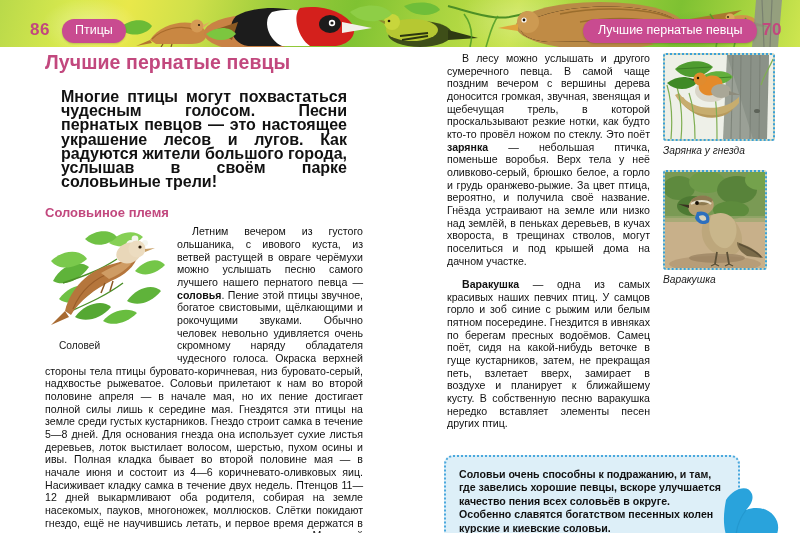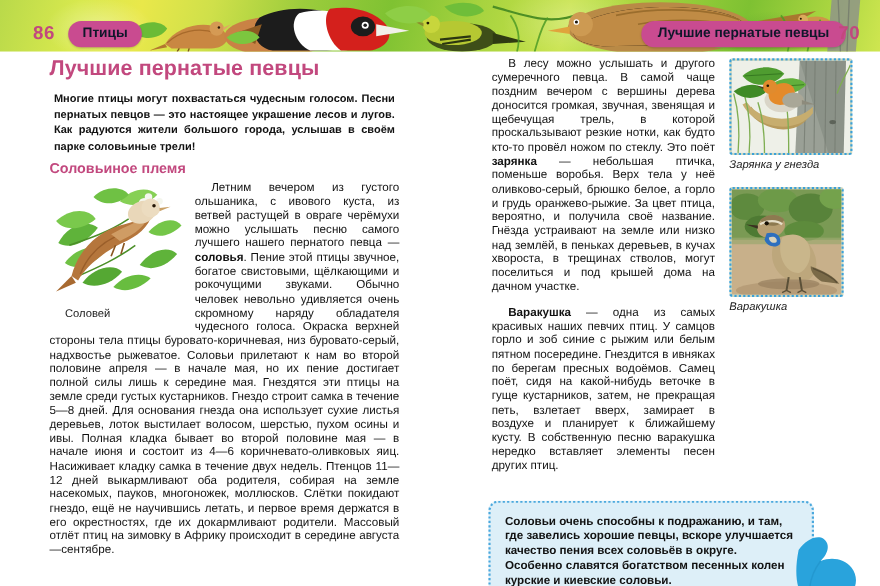--- a/index.html
+++ b/index.html
@@ -50,22 +50,22 @@
     font-size: 17px;
     color: #c2487e;
     letter-spacing: .5px;
   }
   .page-num-left { left: 30px; top: 20px; }
   .page-num-right { left: 762px; top: 20px; }
 
   .pill {
     position: absolute;
     background: #c94b90;
-    color: #0f172a;
-    font-weight: bold;
+    color: #ffffff;
+    font-weight: normal;
     border-radius: 12px;
     white-space: nowrap;
     line-height: 1;
     box-shadow: 0 1px 2px rgba(0,0,0,.18);
   }
   .pill-left {
     left: 62px; top: 19px;
     padding: 5px 13px 6px;
     font-size: 12.5px;
   }
@@ -88,22 +88,22 @@
     color: #c2487e;
     letter-spacing: .1px;
   }
   h2.subtitle {
     margin: 0 0 5px 0;
     font-size: 13px;
     font-weight: bold;
     color: #c2487e;
   }
   p.lead {
-    margin: 4px;
-    font-size: 10px;
+    margin: 16px;
+    font-size: 16px;
     line-height: 14.2px;
     font-weight: bold;
     text-align: justify;
     color: #111;
   }
   p.body {
     margin: 0;
     font-size: 10.6px;
     line-height: 12.65px;
     text-align: justify;

